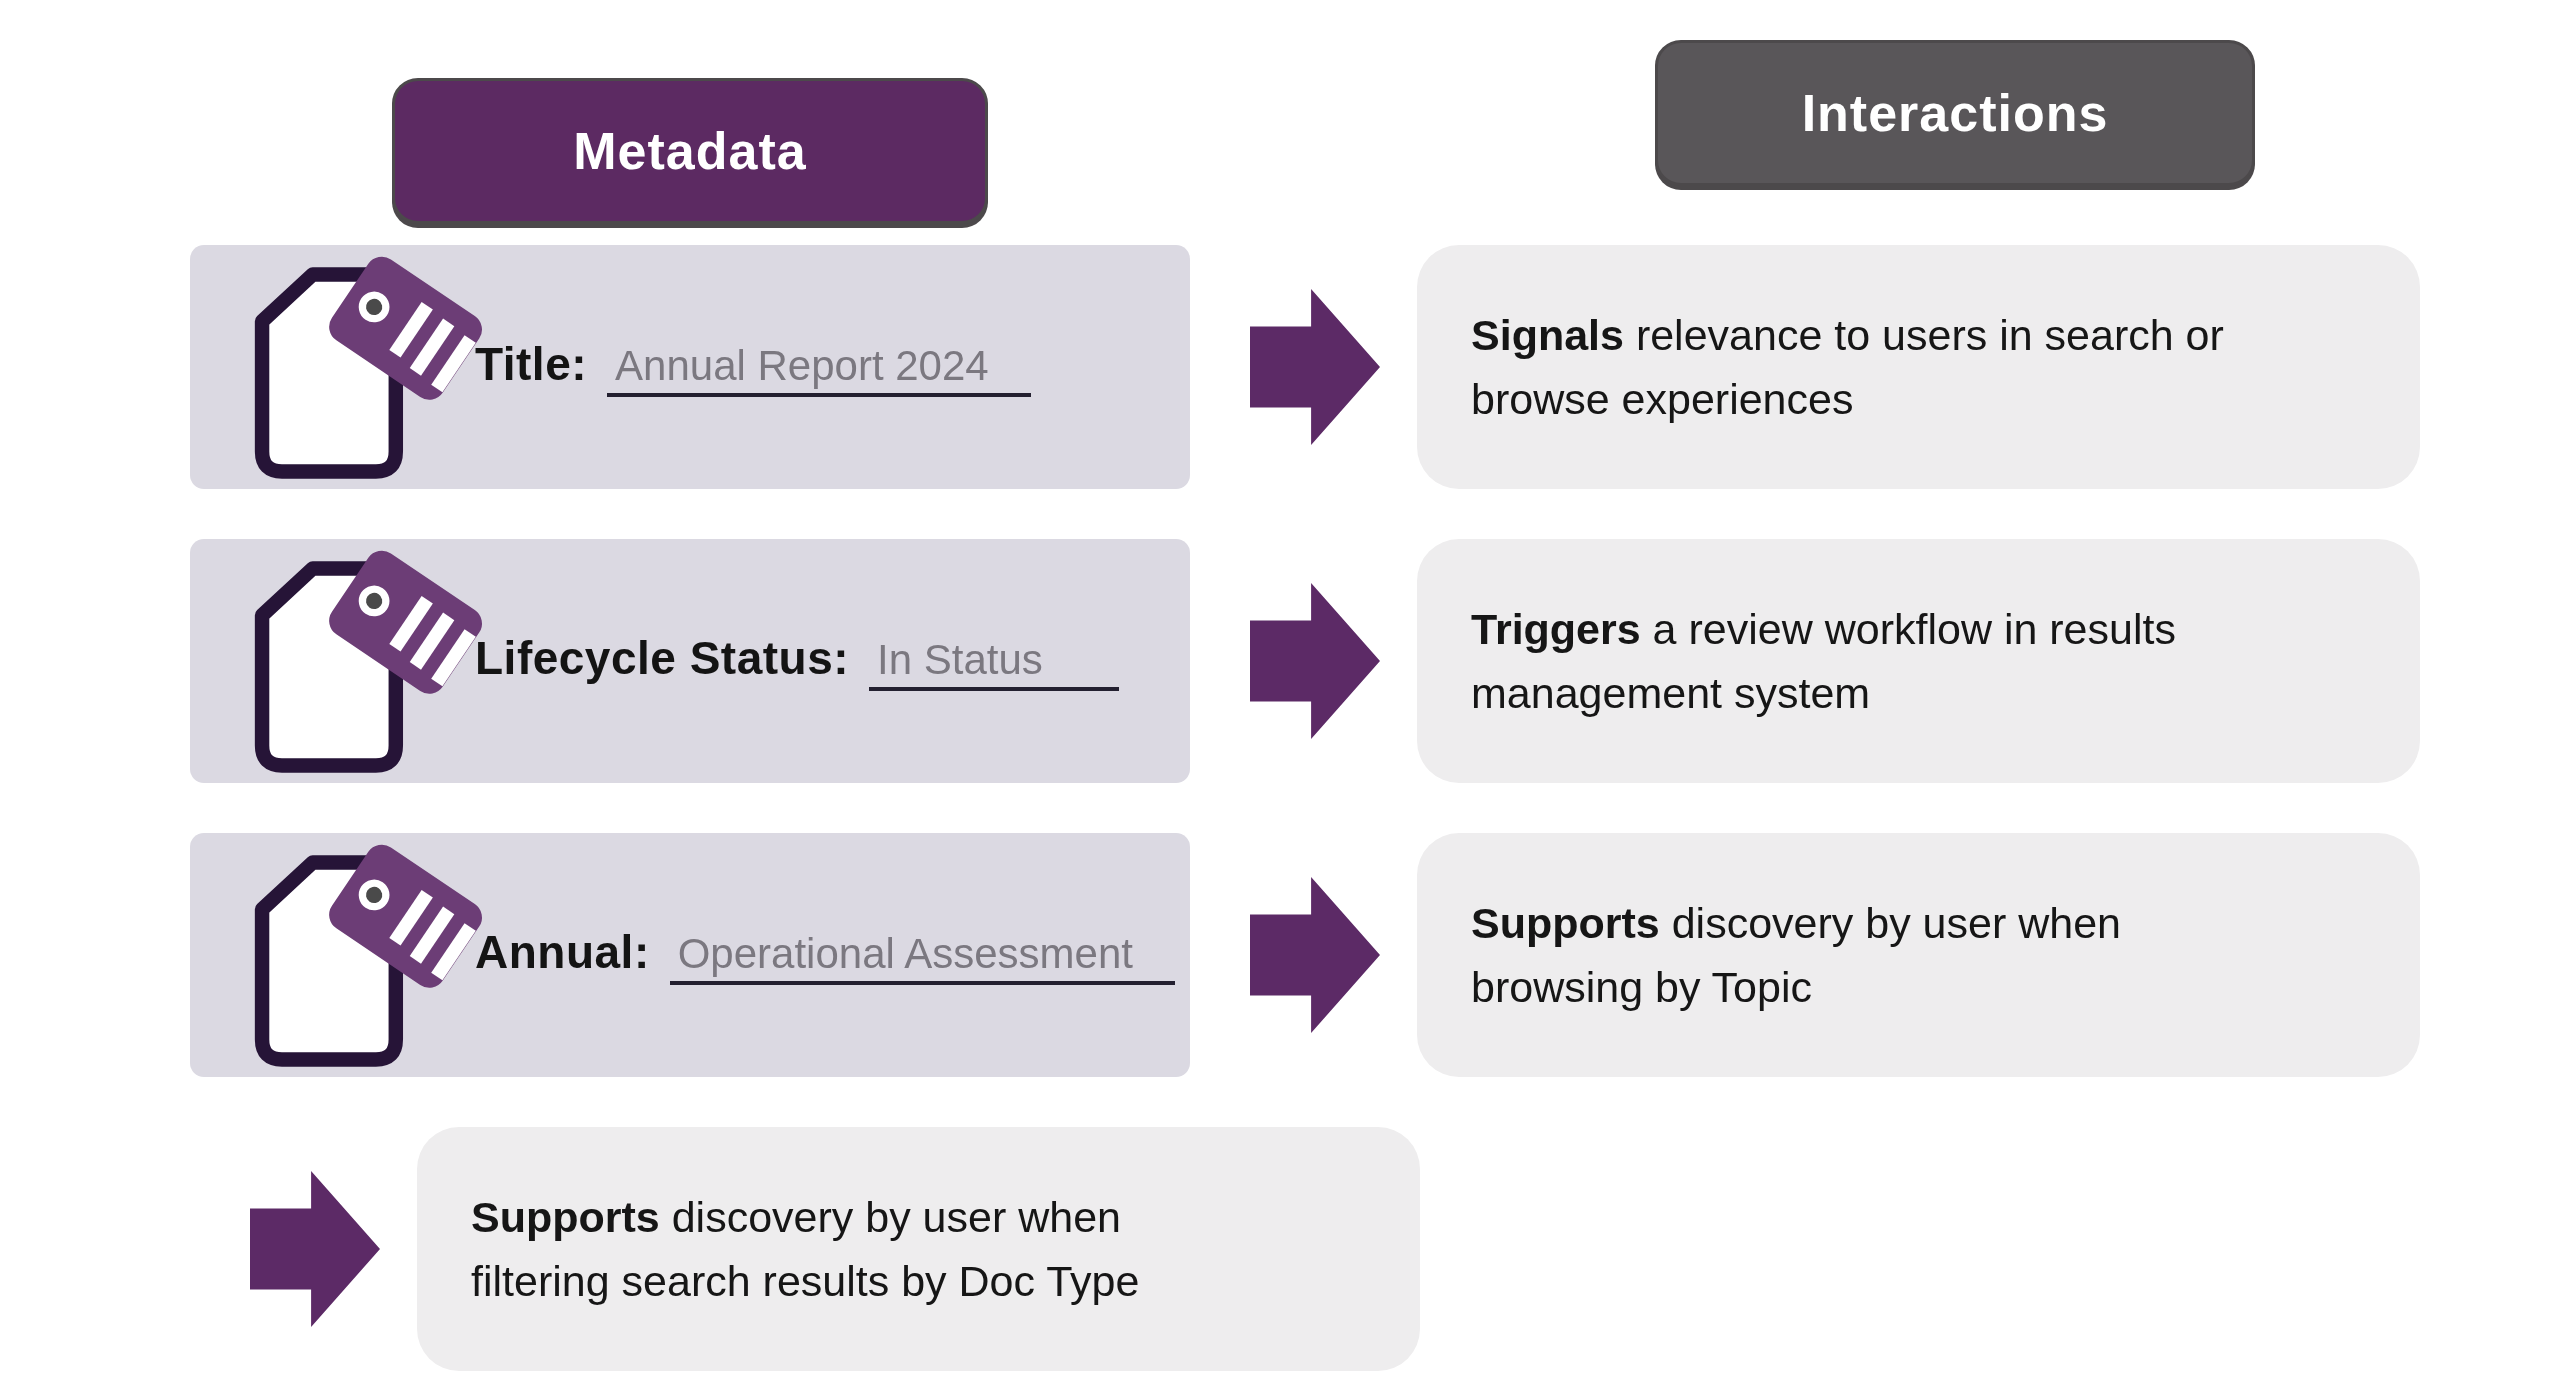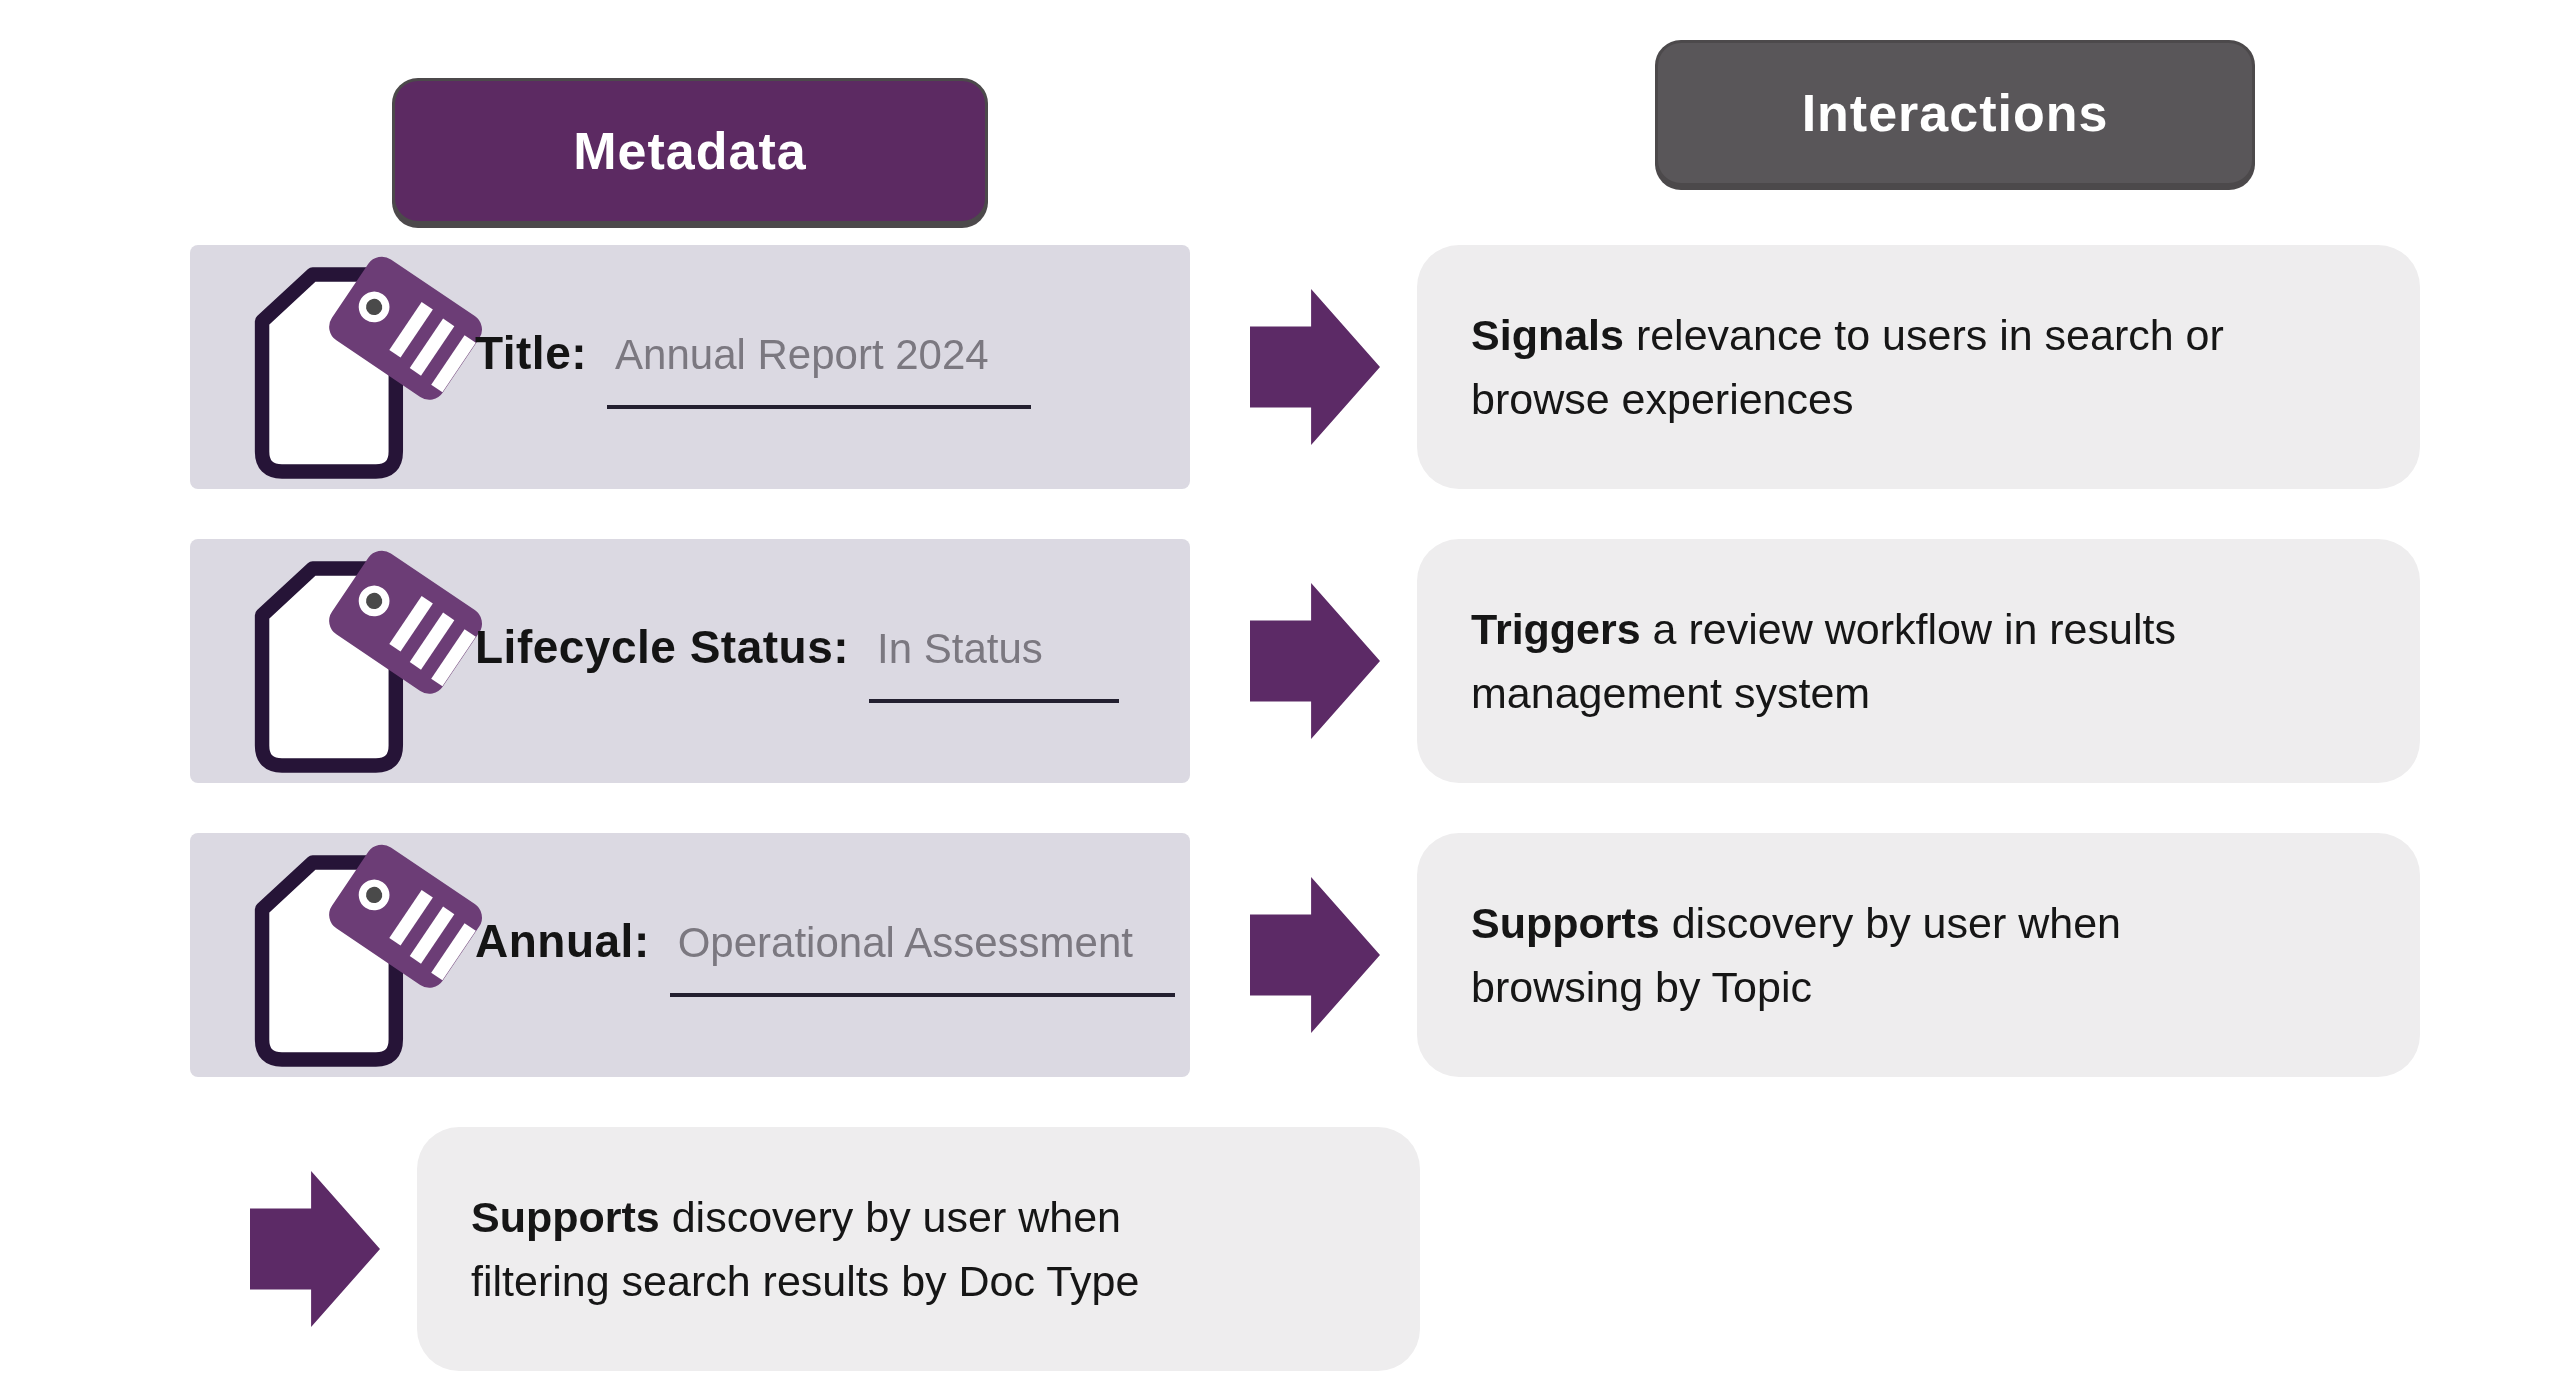--- a/index.html
+++ b/index.html
@@ -40,42 +40,42 @@
     display: flex;
     flex-direction: column;
     gap: 50px;
   }
   .row { display: flex; height: 244px; }
 
   .meta-card {
     width: 1000px;
     height: 244px;
     background: #dbd9e2;
-    border-radius: 8px;
+    border-radius: 14px;
     display: flex;
     align-items: center;
     box-sizing: border-box;
     padding-left: 54px;
   }
   .icon-wrap { flex: 0 0 auto; display: flex; align-items: center; }
 
   .field { display: flex; align-items: baseline; margin-left: -22px; }
   .field-label {
     font-size: 46px;
     font-weight: 700;
     color: #141414;
     letter-spacing: 0.5px;
     white-space: nowrap;
   }
   .field-value {
     margin-left: 20px;
     font-size: 42px;
     color: #7b7880;
     border-bottom: 4px solid #232030;
-    padding: 0 42px 26px 8px;
+    padding: 0 42px 3px 8px;
     min-width: 200px;
     white-space: nowrap;
   }
 
   .arrow {
     width: 130px;
     height: 156px;
     margin-left: 60px;
     align-self: center;
     background: #5c2a66;

